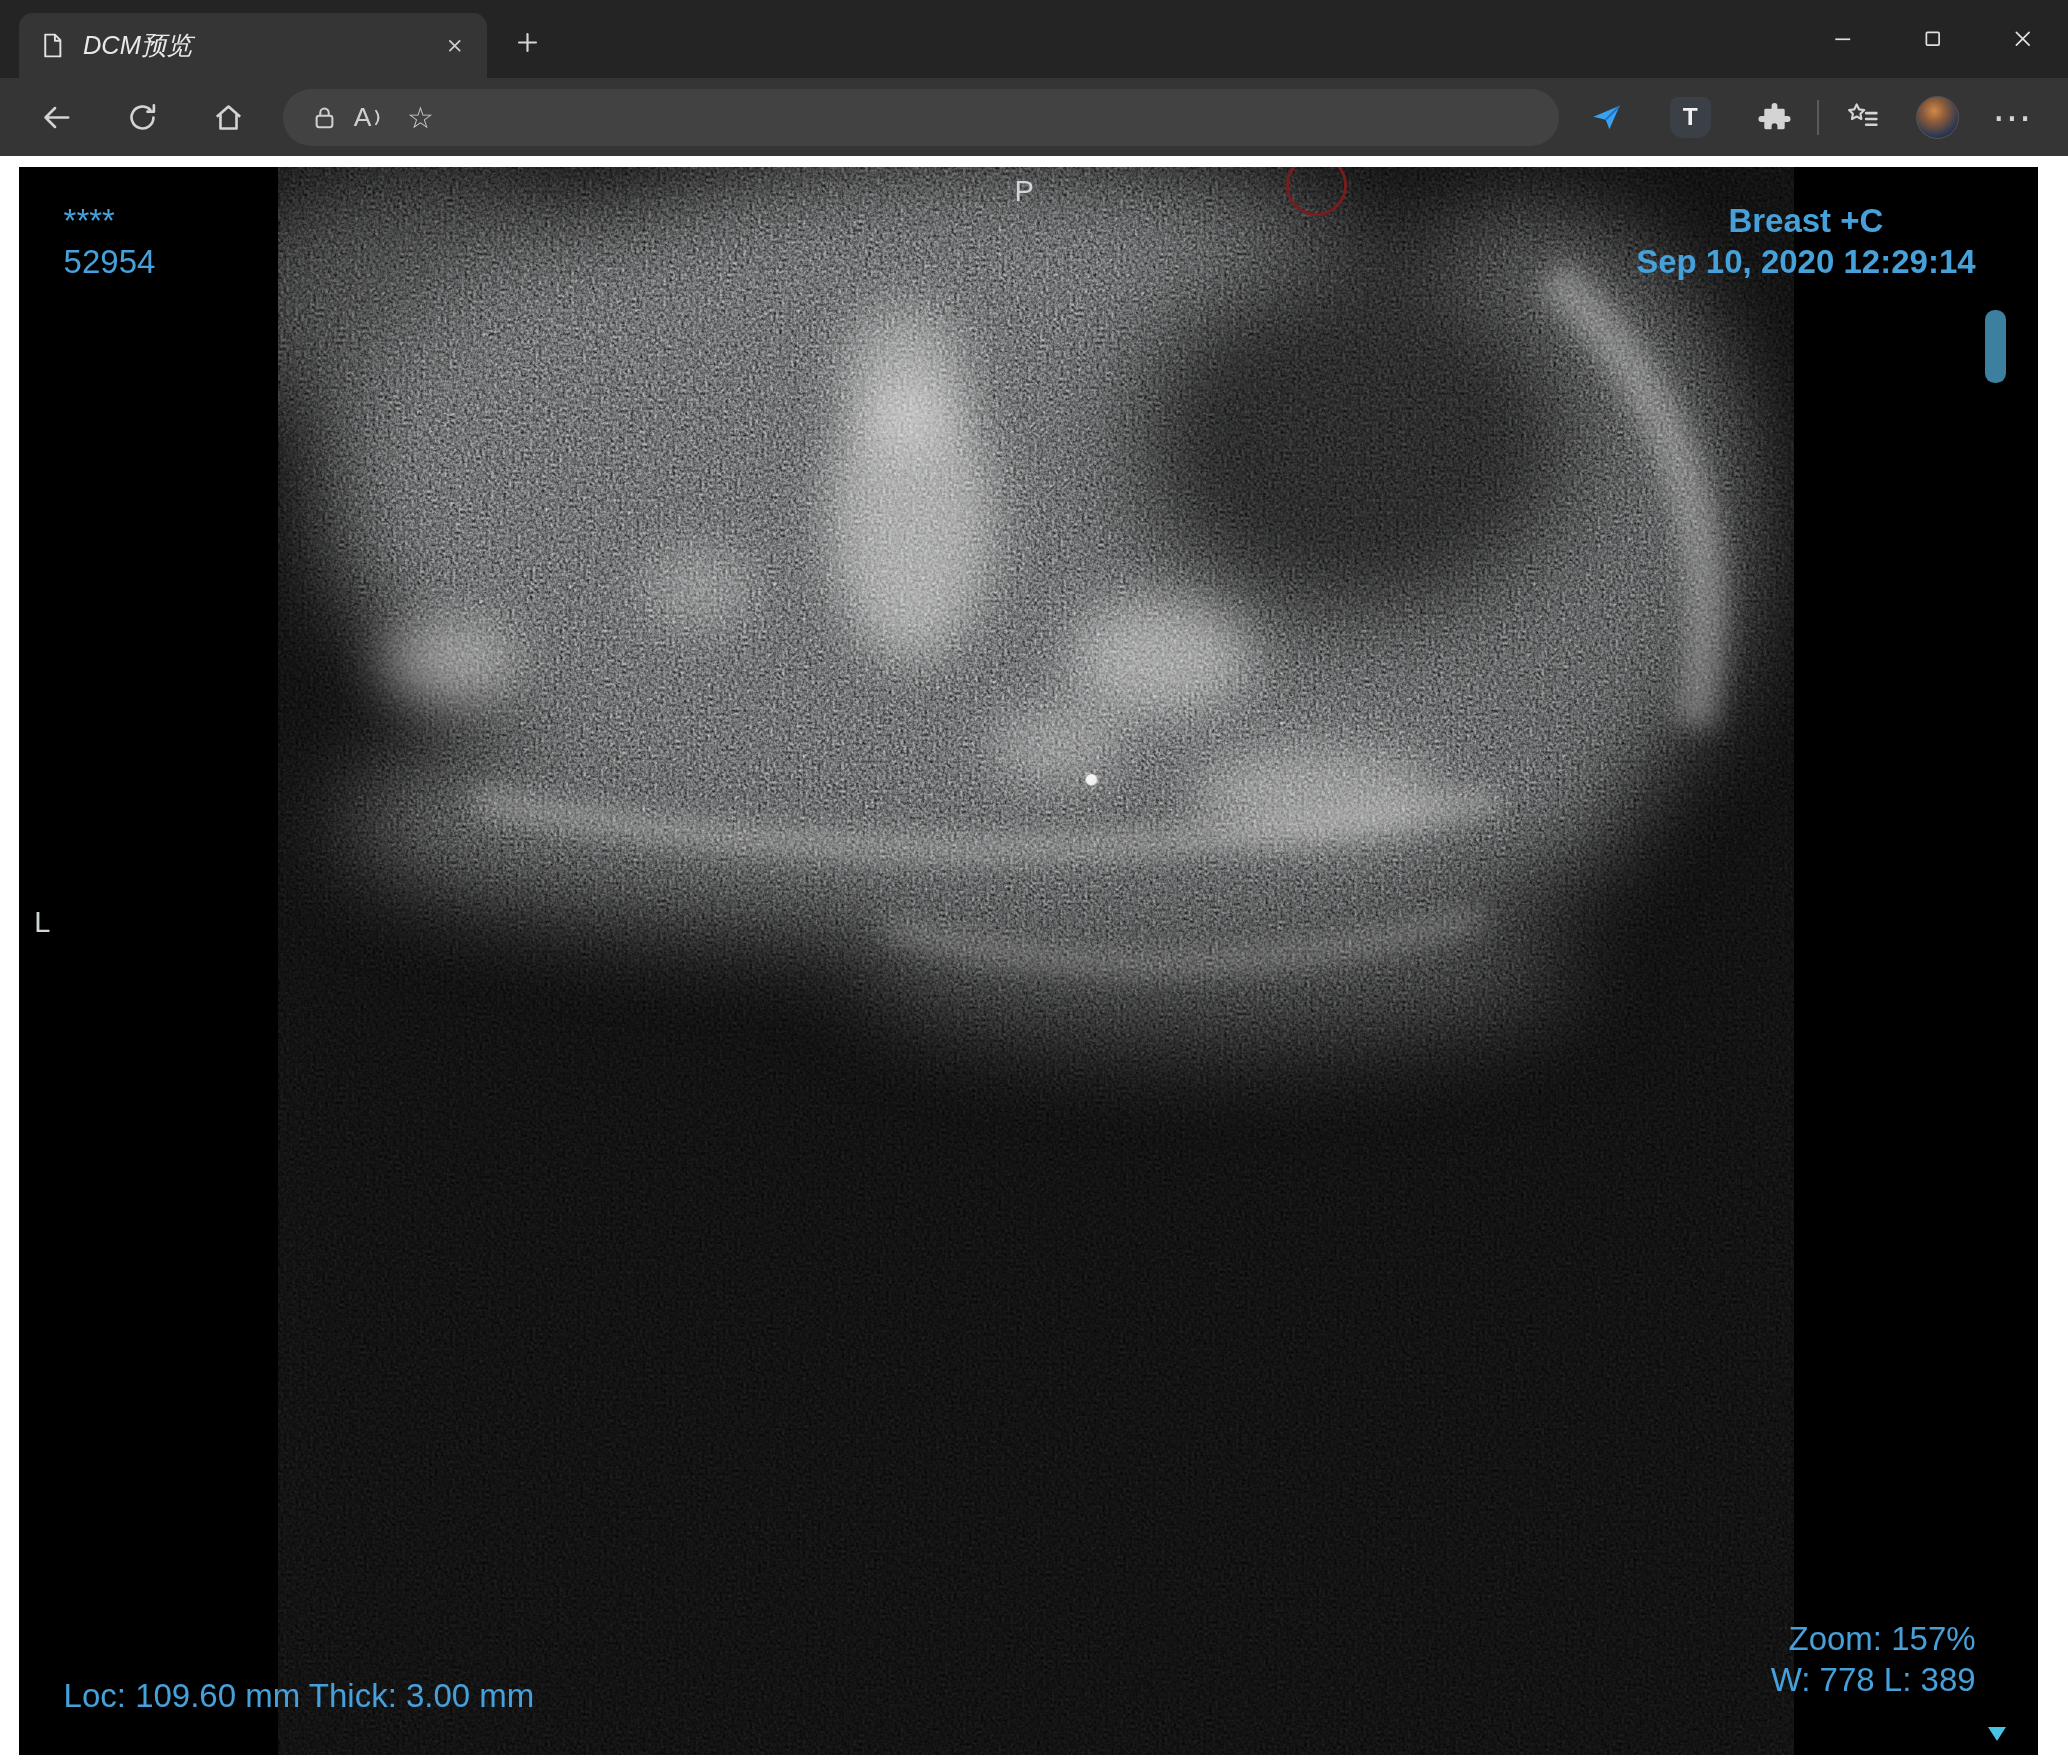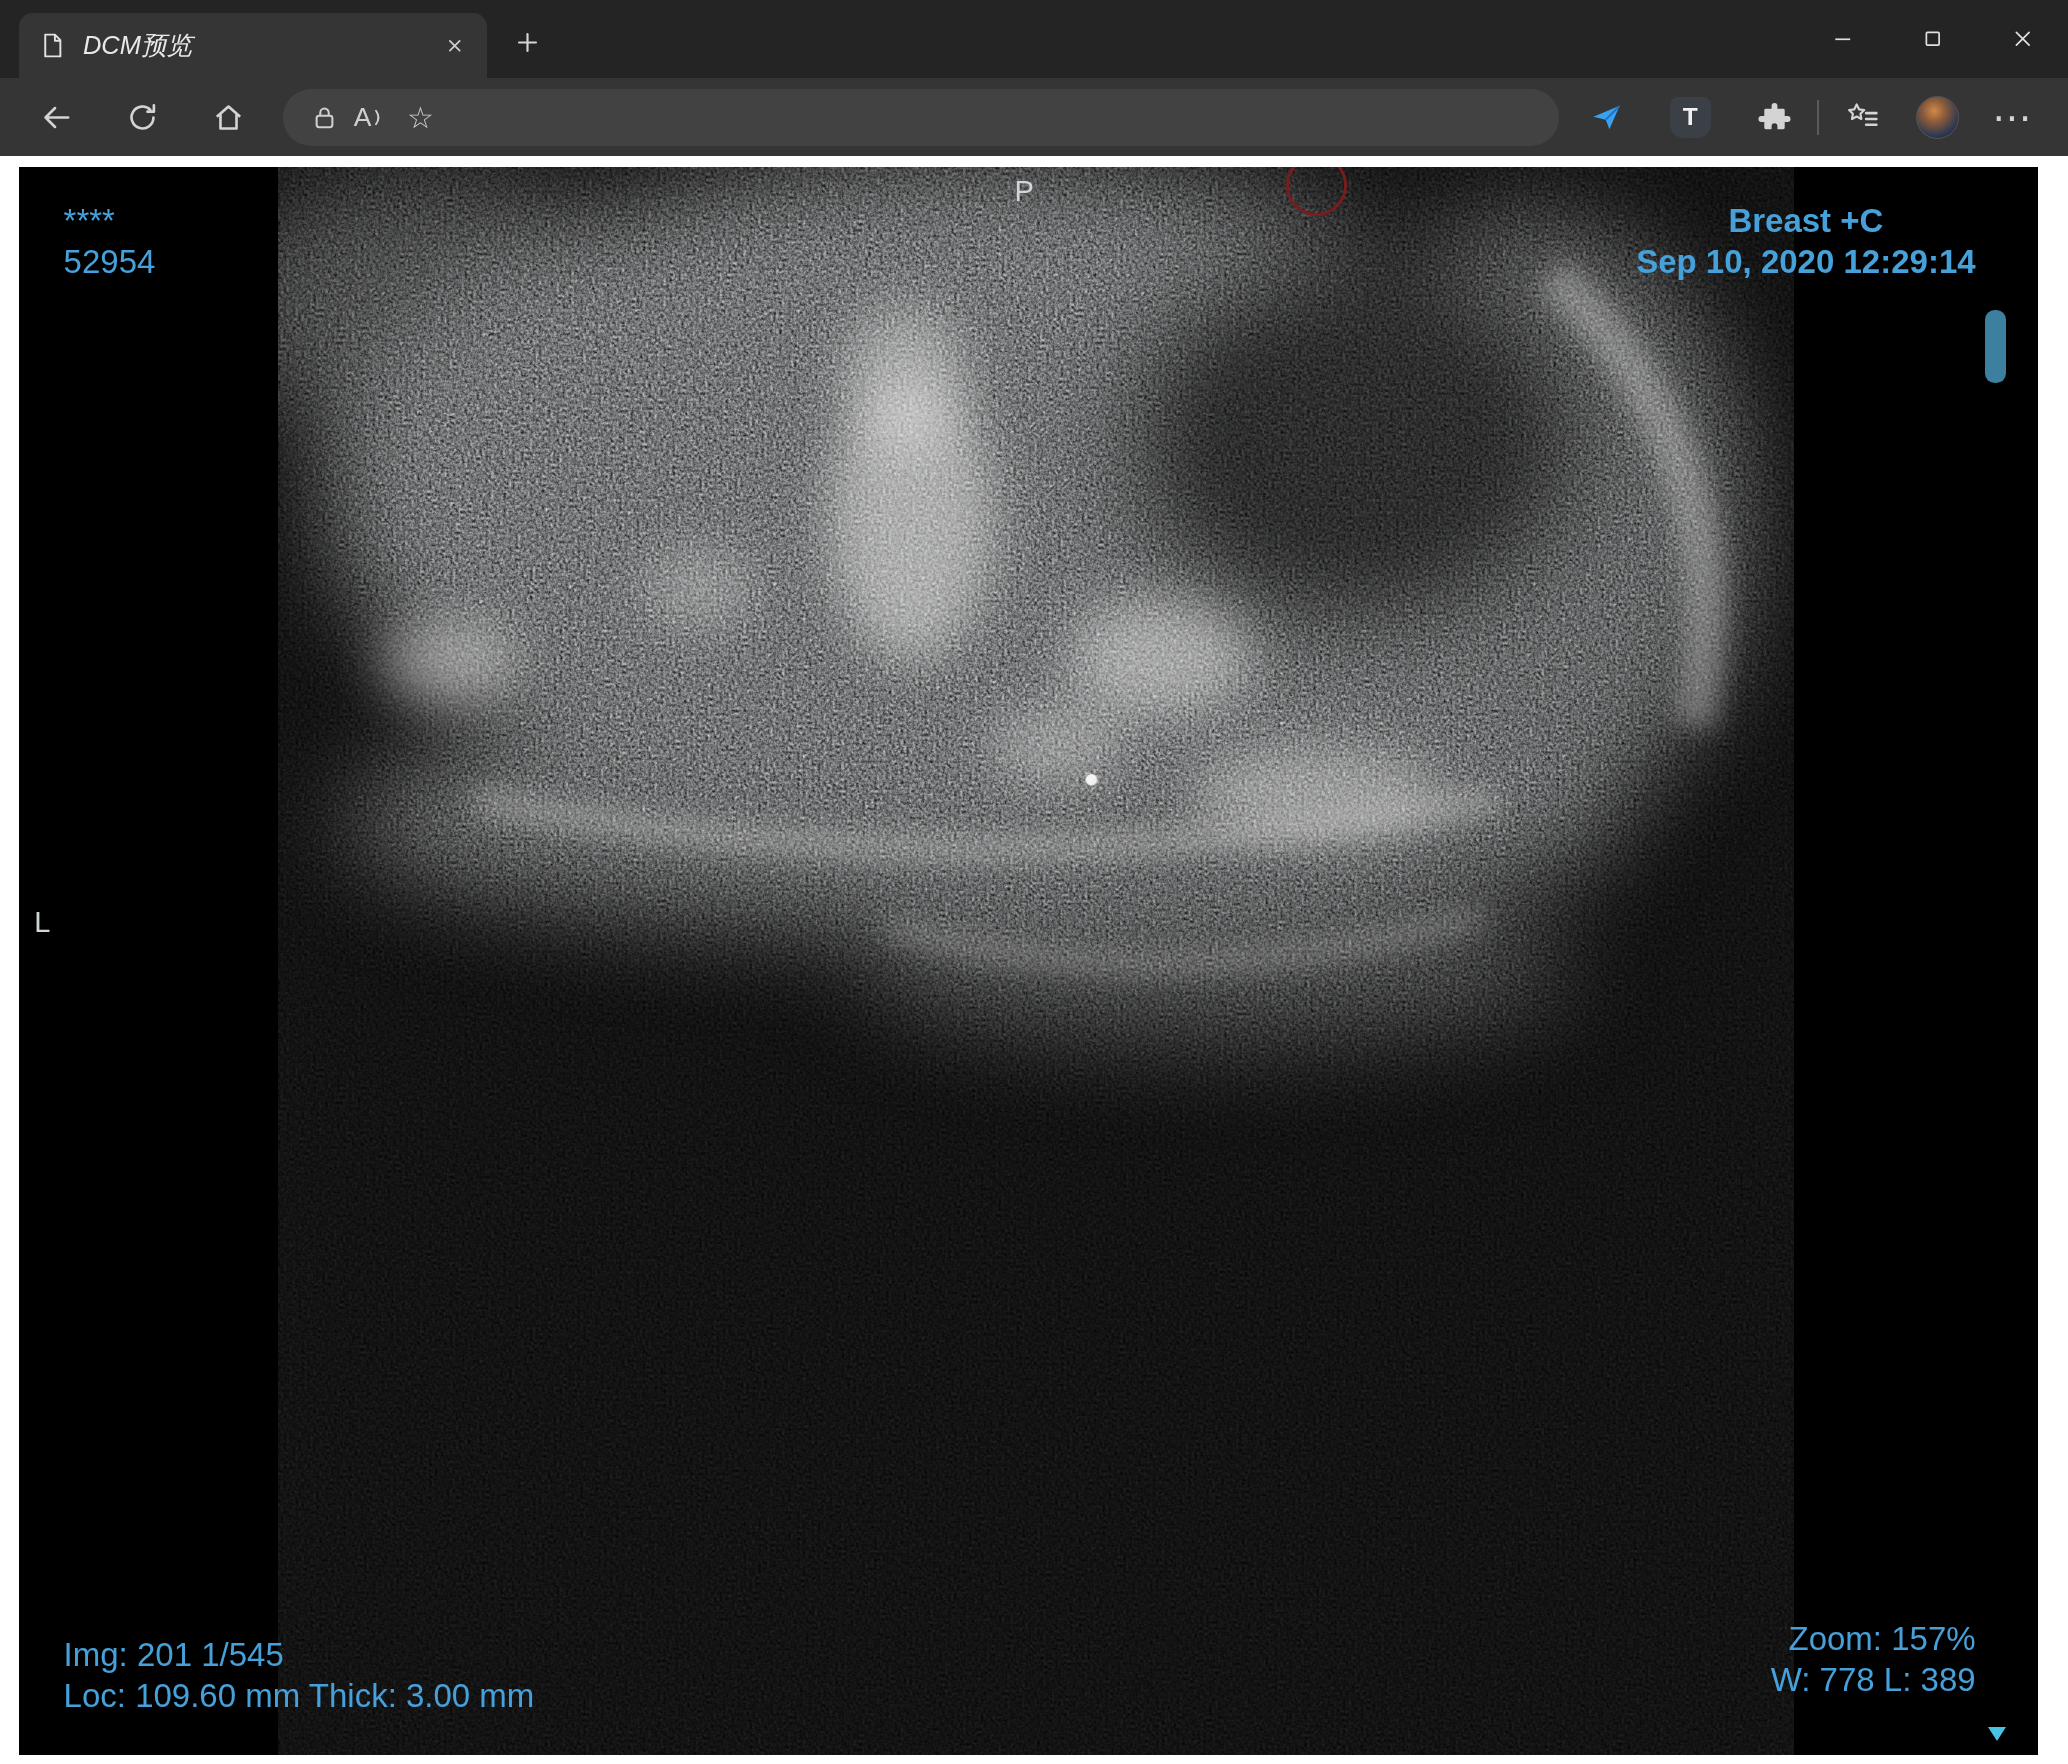--- a/index.html
+++ b/index.html
@@ -272,21 +272,20 @@
       <div>****</div>
       <div>52954</div>
     </div>
     <div class="ovl ovl-tr">
       <div>Breast +C</div>
       <div>Sep 10, 2020 12:29:14</div>
     </div>
     <div class="orient orient-p">P</div>
     <div class="orient orient-l">L</div>
     <div class="ovl ovl-bl">
-      <div>Img: 201 1/545</div>
       <div>Loc: 109.60 mm Thick: 3.00 mm</div>
     </div>
     <div class="ovl ovl-br">
       <div>Zoom: 157%</div>
       <div>W: 778 L: 389</div>
     </div>
 
     <div class="anno-circle"></div>
     <div class="sb-thumb"></div>
     <div class="sb-arrow"></div>

